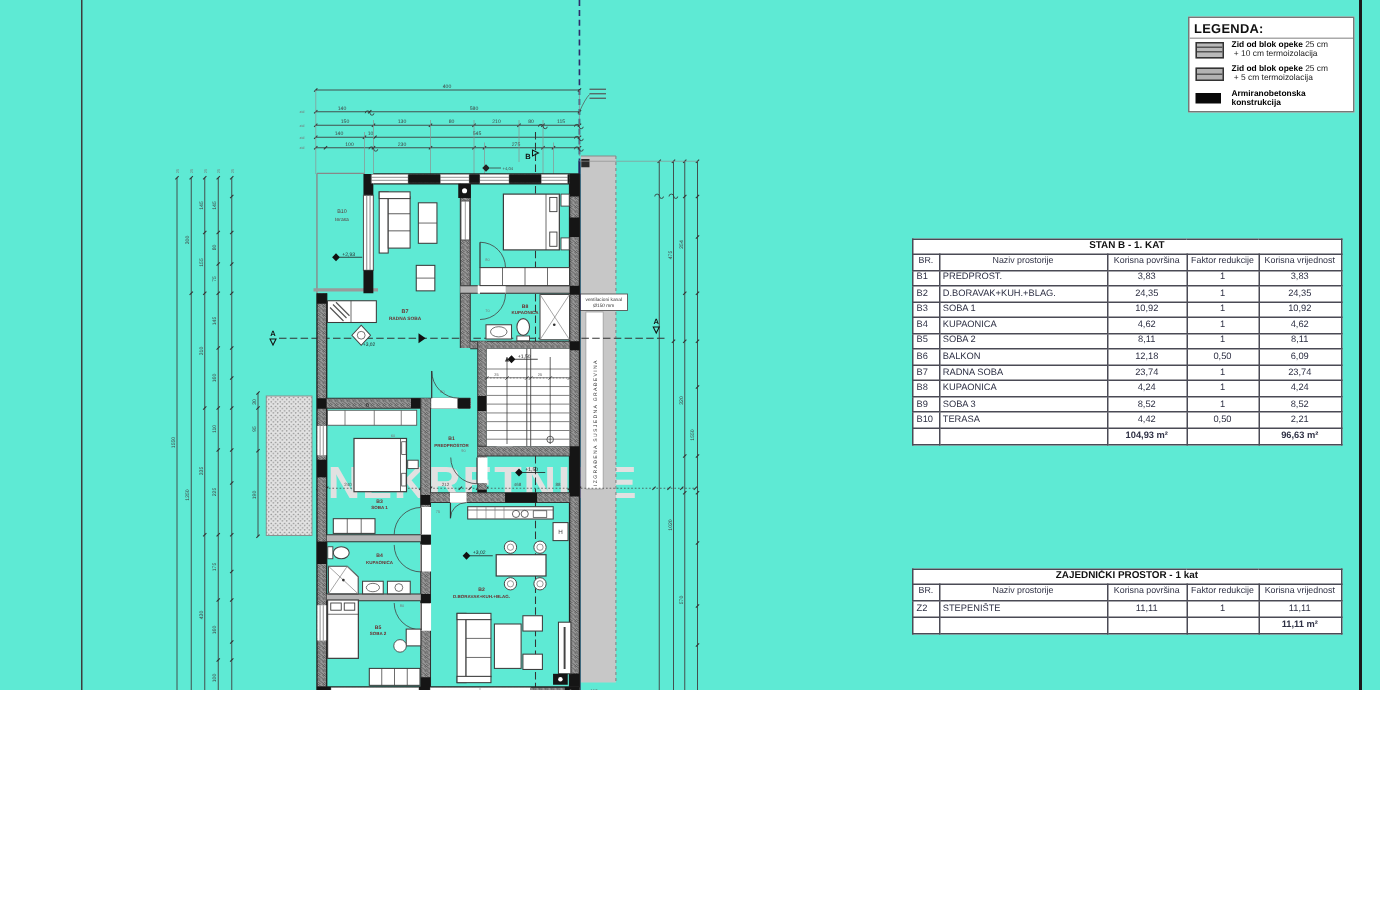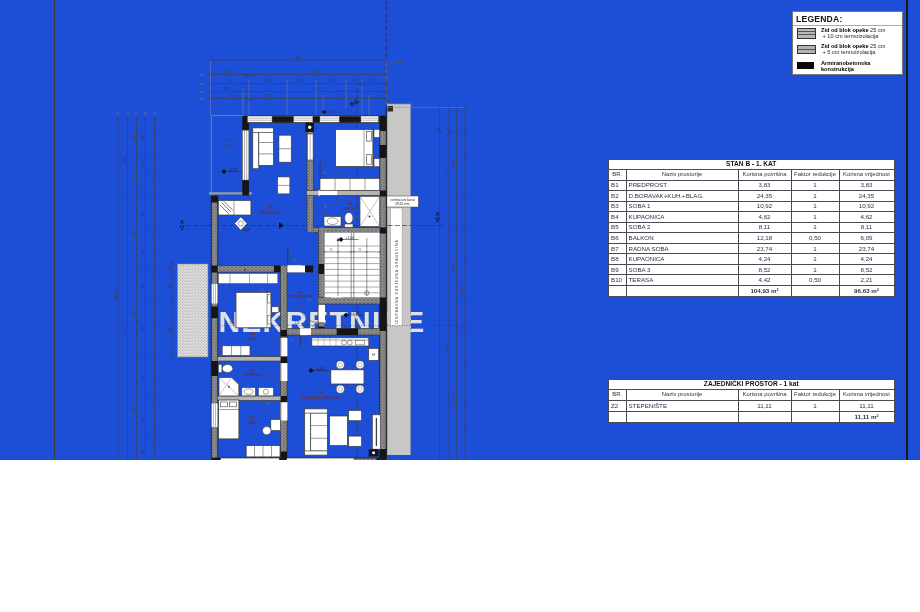--- a/index.html
+++ b/index.html
@@ -1,15 +1,15 @@
 <!DOCTYPE html>
 <html><head><meta charset="utf-8">
 <style>
 html,body{margin:0;padding:0;background:#fff;}
-#page{position:relative;width:920px;height:460px;background:#1d4ed8;overflow:hidden;
+#page{position:relative;width:920px;height:460px;background:#5eead4;overflow:hidden;
   font-family:"Liberation Sans",sans-serif;}
 .tbl{position:absolute;border-collapse:collapse;table-layout:fixed;background:#fff;}
 .tbl td{border:1px solid #4a4a55;color:#2e3044;font-size:6.2px;line-height:1;
   padding:0 2px;height:9.55px;overflow:hidden;white-space:nowrap;}
 .tbl .ttl{font-weight:bold;color:#111;text-align:center;font-size:6.6px;}
 .tbl .hd{text-align:center;font-size:5.9px;color:#2e3044;}
 .tc{text-align:center;}
 .bold{font-weight:bold;color:#14162a;}
 .r2 td{height:10.2px;}
 .leg{position:absolute;left:792px;top:11px;width:109px;height:62px;border:1px solid #777;background:#fff;}

